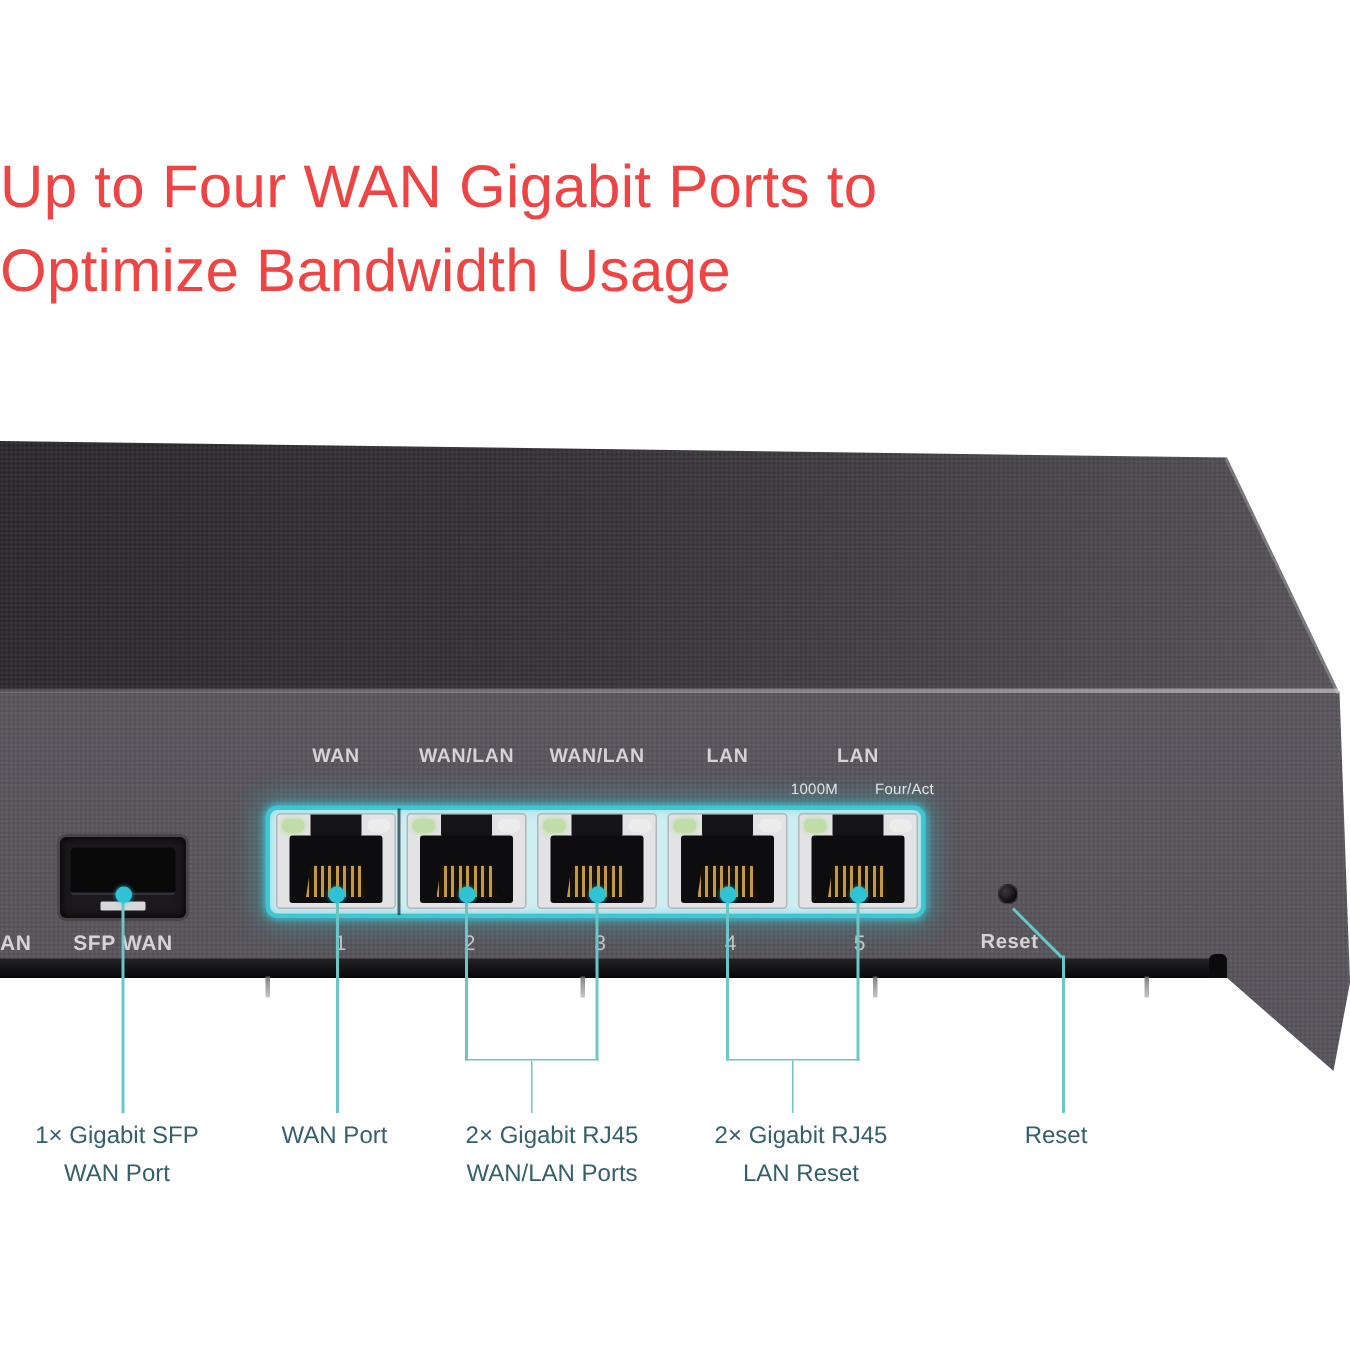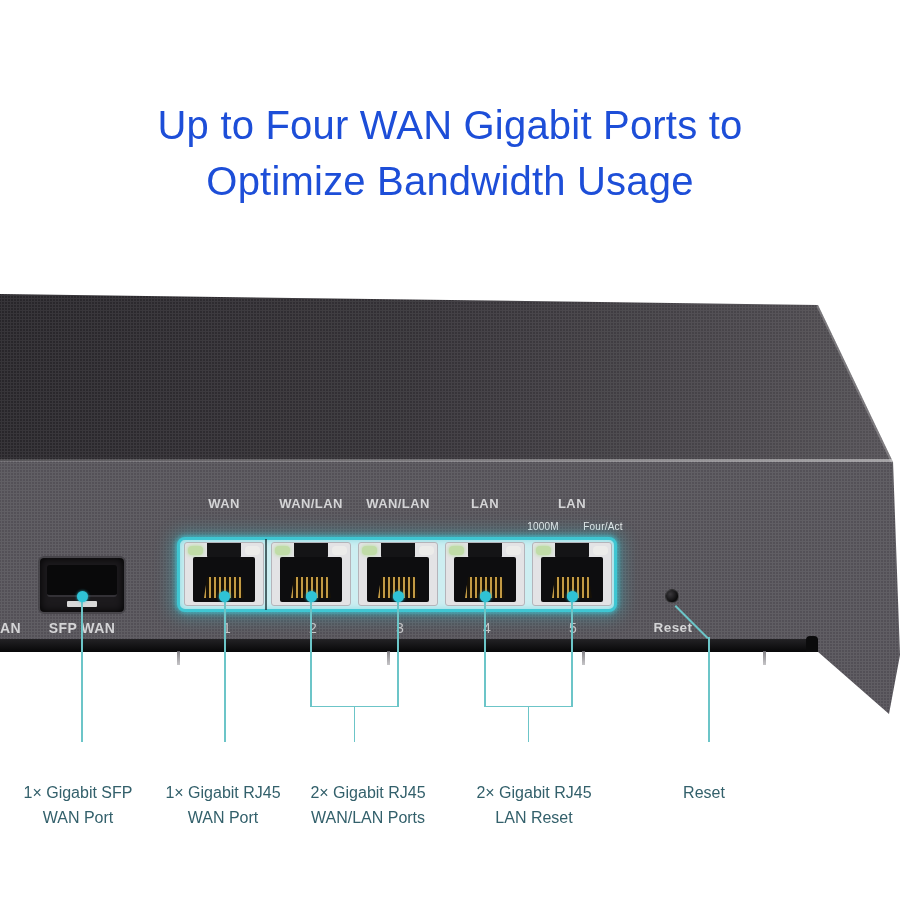--- a/index.html
+++ b/index.html
@@ -4,22 +4,22 @@
 <style>
   html,body{margin:0;padding:0;background:#ffffff;}
   .canvas{
     position:relative;width:900px;height:900px;overflow:hidden;background:#ffffff;
     font-family:"Liberation Sans", sans-serif;
   }
   .abs{position:absolute;}
 
   
   .title{
-    left:0;top:97px;width:900px;text-align:center;
-    font-size:40px;line-height:56px;color:#1d4ed8;letter-spacing:0.2px;
+    left:0;top:97px;width:900px;
+    font-size:40px;line-height:56px;color:#ef4444;letter-spacing:0.2px;
   }
 
   
   .face{left:0;top:0;width:900px;height:900px;}
   .face-top{
     clip-path:polygon(0px 294px,818px 305px,893px 462px,0px 462px);
     background-image:
       radial-gradient(rgba(255,255,255,0.07) 1px, transparent 1.4px),
       linear-gradient(100deg,#262428 0%,#343136 45%,#4b484d 80%,#5a575c 100%);
     background-size:3px 3px,100% 100%;
@@ -78,21 +78,21 @@
 
   
   .cline{background:#6cc5c8;}
   .vline{width:1.5px;}
   .hline{height:1.5px;}
   .diag{transform:rotate(45deg);transform-origin:0 0;}
   .dot{width:11px;height:11px;border-radius:50%;background:#2fc3d6;
     box-shadow:0 0 3px rgba(47,195,214,.9);}
 
   
-  .callout{font-size:16px;line-height:25px;color:#33606b;text-align:center;top:745px;margin-top:35px;}
+  .callout{font-size:16px;line-height:25px;color:#33606b;text-align:center;top:745px;}
 </style>
 </head>
 <body>
 
 <div class="canvas">
 
   <div class="abs title">
     <div>Up to Four WAN Gigabit Ports to</div>
     <div>Optimize Bandwidth Usage</div>
   </div>
@@ -190,21 +190,20 @@
   <div class="abs dot" style="left:305.5px;top:590.5px"></div>
   <div class="abs dot" style="left:392.5px;top:590.5px"></div>
   <div class="abs dot" style="left:479.5px;top:590.5px"></div>
   <div class="abs dot" style="left:566.5px;top:590.5px"></div>
 
   <div class="abs callout" style="left:3px;width:150px">
     <div>1× Gigabit SFP</div>
     <div>WAN Port</div>
   </div>
   <div class="abs callout" style="left:148px;width:150px">
-    <div>1× Gigabit RJ45</div>
     <div>WAN Port</div>
   </div>
   <div class="abs callout" style="left:288px;width:160px">
     <div>2× Gigabit RJ45</div>
     <div>WAN/LAN Ports</div>
   </div>
   <div class="abs callout" style="left:454px;width:160px">
     <div>2× Gigabit RJ45</div>
     <div>LAN Reset</div>
   </div>

